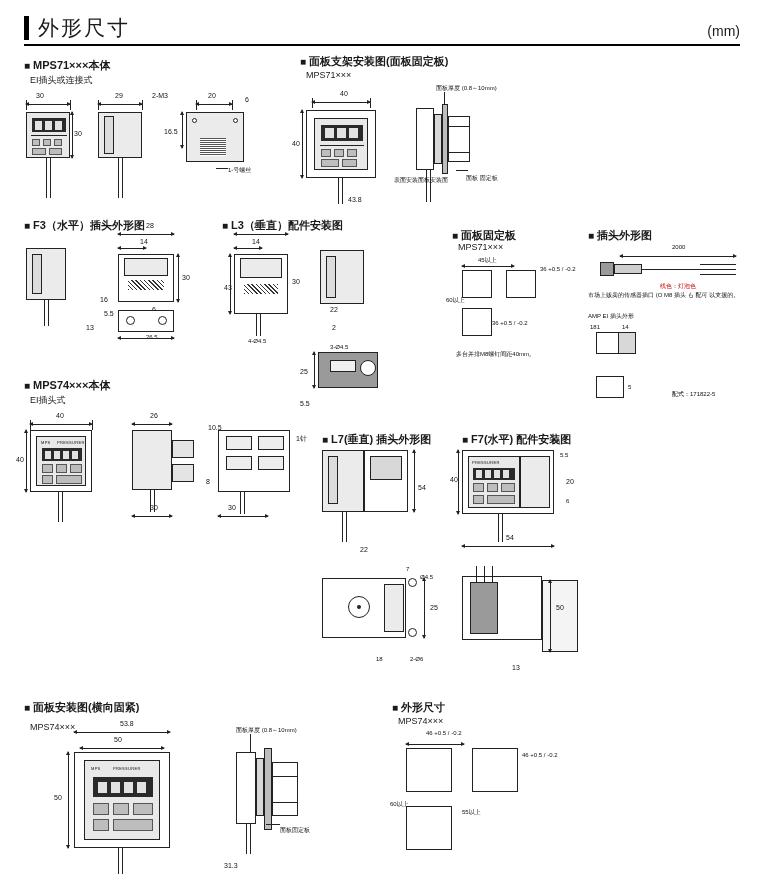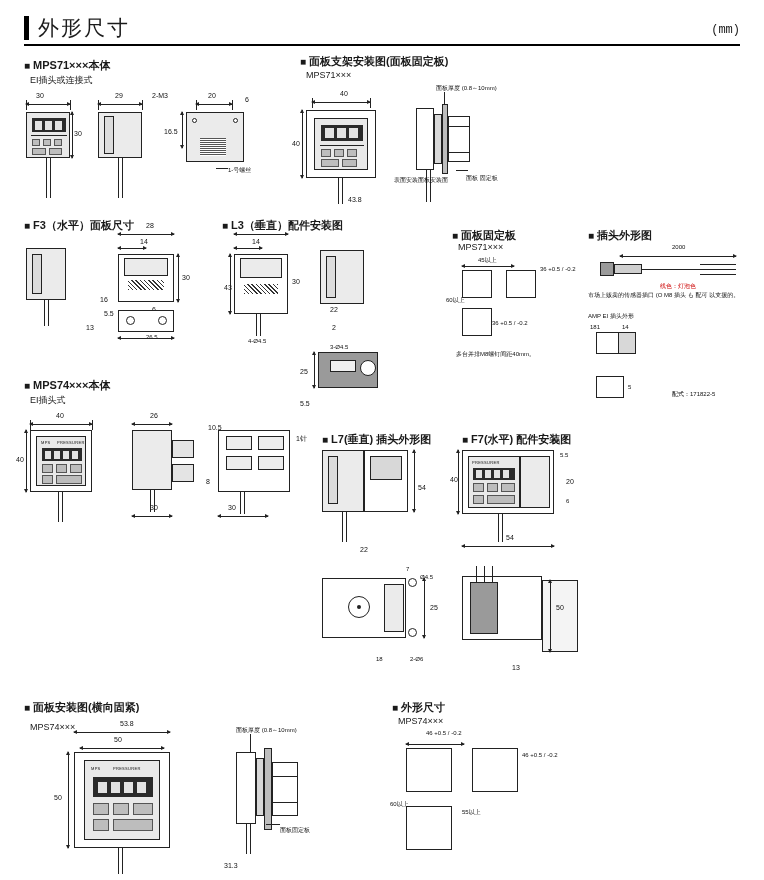--- a/index.html
+++ b/index.html
@@ -11,21 +11,21 @@
     position:relative;
     overflow:hidden;
   }
   .page{position:absolute;left:0;top:0;width:764px;height:880px;}
 
   
   .hdr{position:absolute;left:24px;top:14px;width:716px;height:30px;}
   .hdr .bar{position:absolute;left:0;top:2px;width:5px;height:24px;background:#000;}
   .hdr .title{position:absolute;left:14px;top:0;font-size:21px;font-weight:normal;letter-spacing:2px;}
   .hdr .rule{position:absolute;left:0;top:30px;width:716px;height:2px;background:#000;}
-  .hdr .unit{position:absolute;right:0;top:9px;font-size:12px;font-family:Liberation Mono, monospace;}
+  .hdr .unit{position:absolute;right:0;top:9px;font-size:14px;}
 
   
   .sq-head{position:absolute;font-size:11px;font-weight:bold;white-space:nowrap;}
   .sq-head::before{content:"\25A0";margin-right:3px;font-size:10px;}
   .sub{position:absolute;font-size:9px;white-space:nowrap;}
   .cap{position:absolute;font-size:7px;white-space:nowrap;color:#111;}
   .cap.s6{font-size:6px;}
   .cap.c{color:#c00;}
 
   
@@ -154,21 +154,21 @@
   <div class="bx" style="left:442px;top:104px;width:6px;height:70px;background:#bdbdbd;"></div>
   <div class="bx" style="left:448px;top:116px;width:22px;height:46px;"></div>
   <div class="ln lnh" style="left:448px;top:126px;width:22px;"></div>
   <div class="ln lnh" style="left:448px;top:152px;width:22px;"></div>
   <div class="ln lnv" style="left:426px;top:170px;height:32px;"></div>
   <div class="ln lnv" style="left:430px;top:170px;height:32px;"></div>
   <div class="cap s6" style="left:394px;top:176px;">表面安装面板安装面</div>
   <div class="cap s6" style="left:466px;top:174px;">面板 固定板</div>
   <div class="ln lnh" style="left:456px;top:170px;width:12px;"></div>
 
-  <div class="sq-head" style="left:24px;top:218px;">F3（水平）面板尺寸</div>
+  <div class="sq-head" style="left:24px;top:218px;">F3（水平）插头外形图</div>
 
   <div class="bx g" style="left:26px;top:248px;width:40px;height:52px;"></div>
   <div class="bx" style="left:32px;top:254px;width:10px;height:40px;background:#dcdcdc;"></div>
   <div class="ln lnv" style="left:44px;top:300px;height:26px;"></div>
   <div class="ln lnv" style="left:48px;top:300px;height:26px;"></div>
 
   <div class="cap" style="left:146px;top:222px;">28</div>
   <div class="dim-h" style="left:118px;top:234px;width:56px;"></div>
   <div class="cap" style="left:140px;top:238px;">14</div>
   <div class="dim-h" style="left:118px;top:248px;width:28px;"></div>

